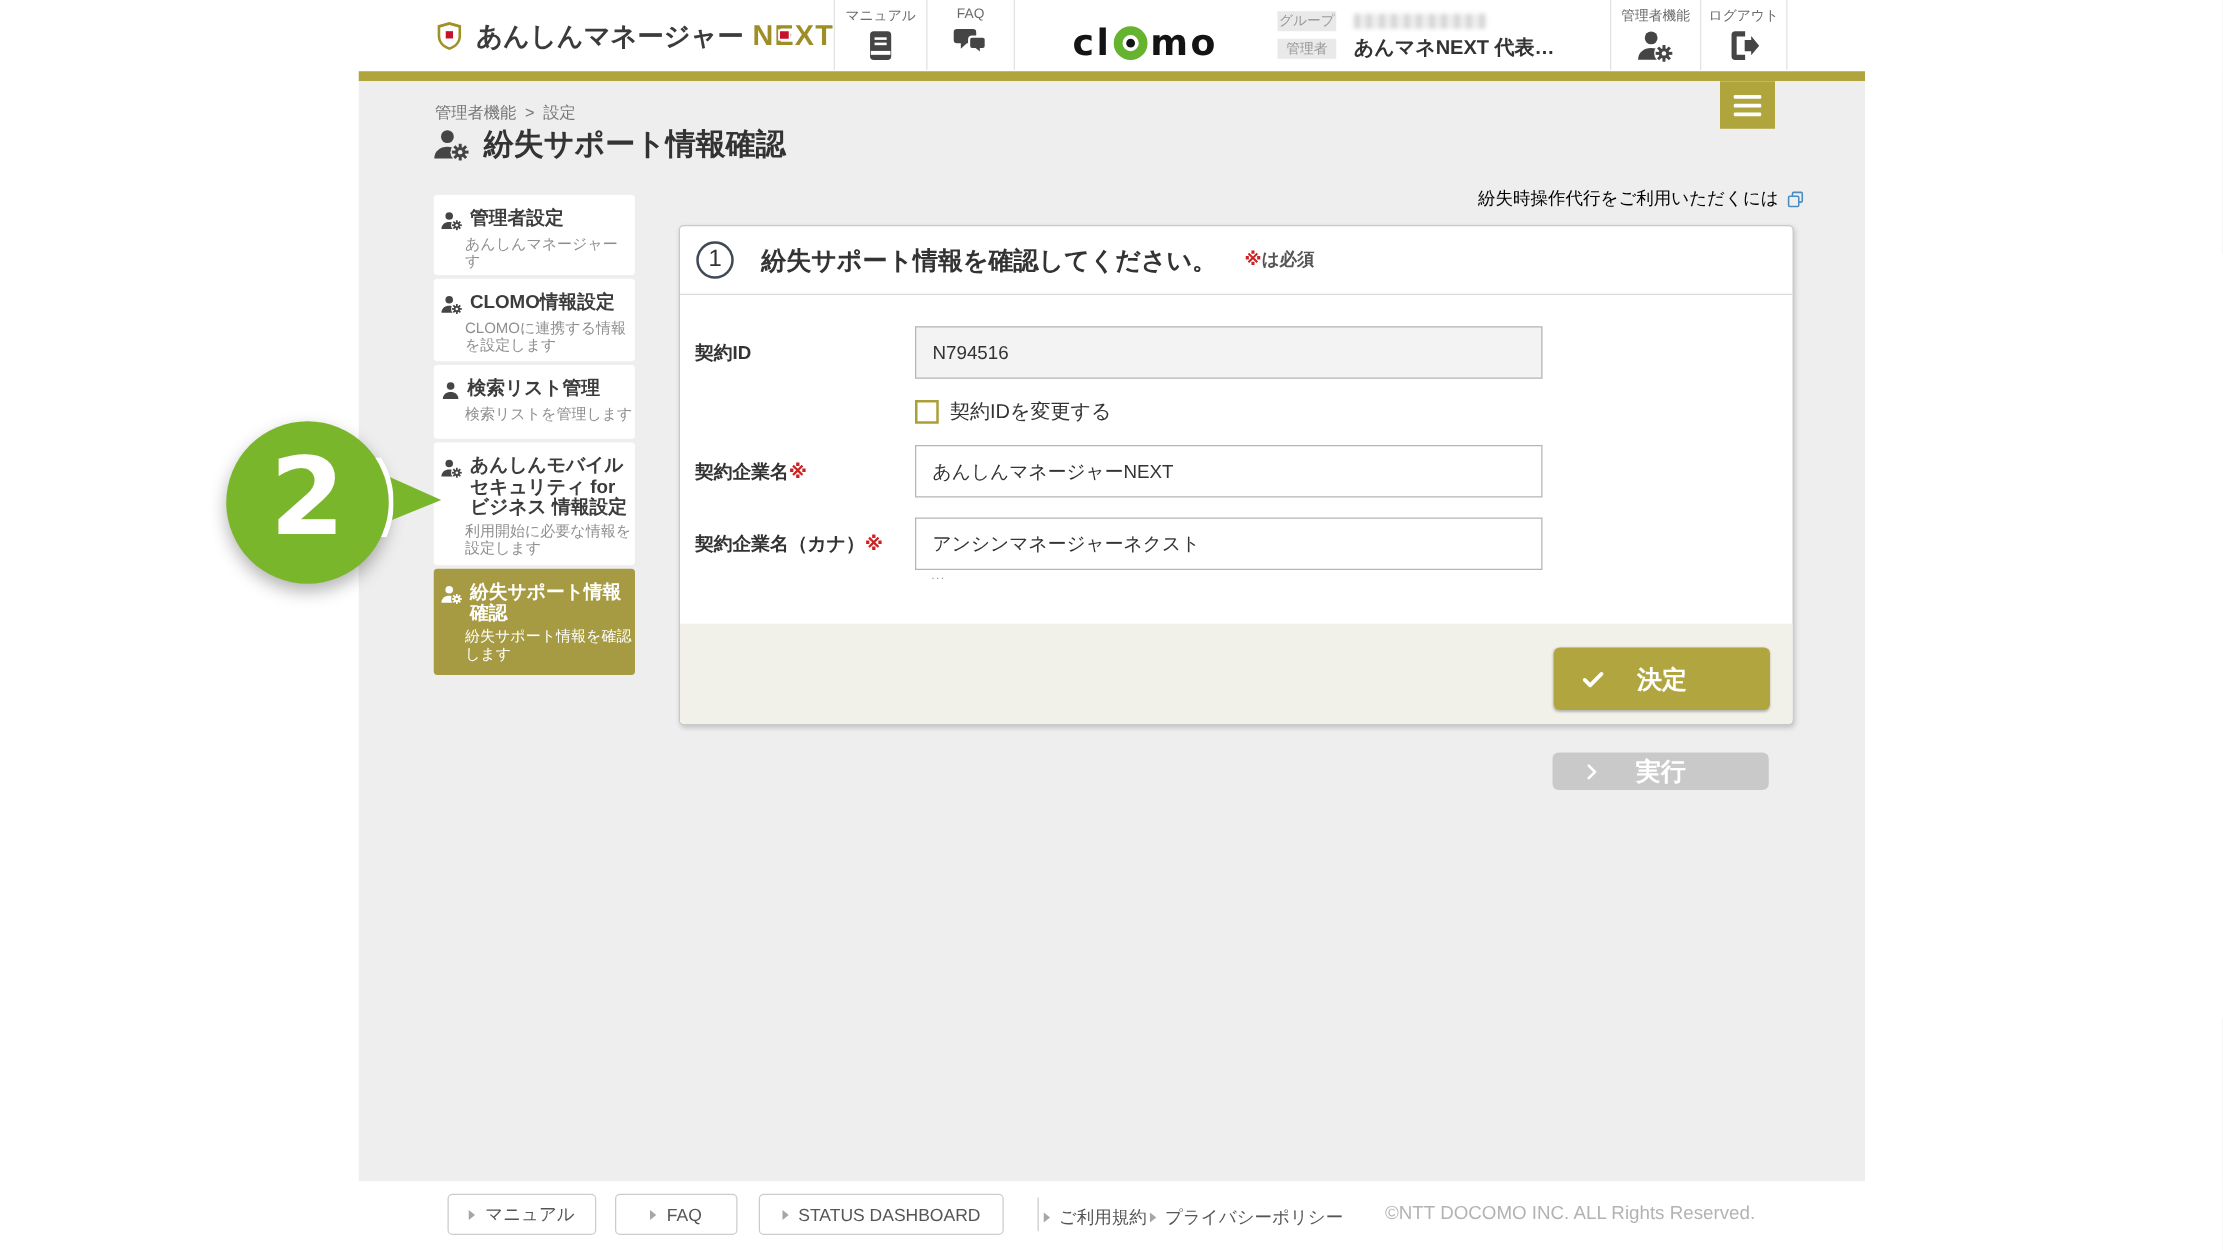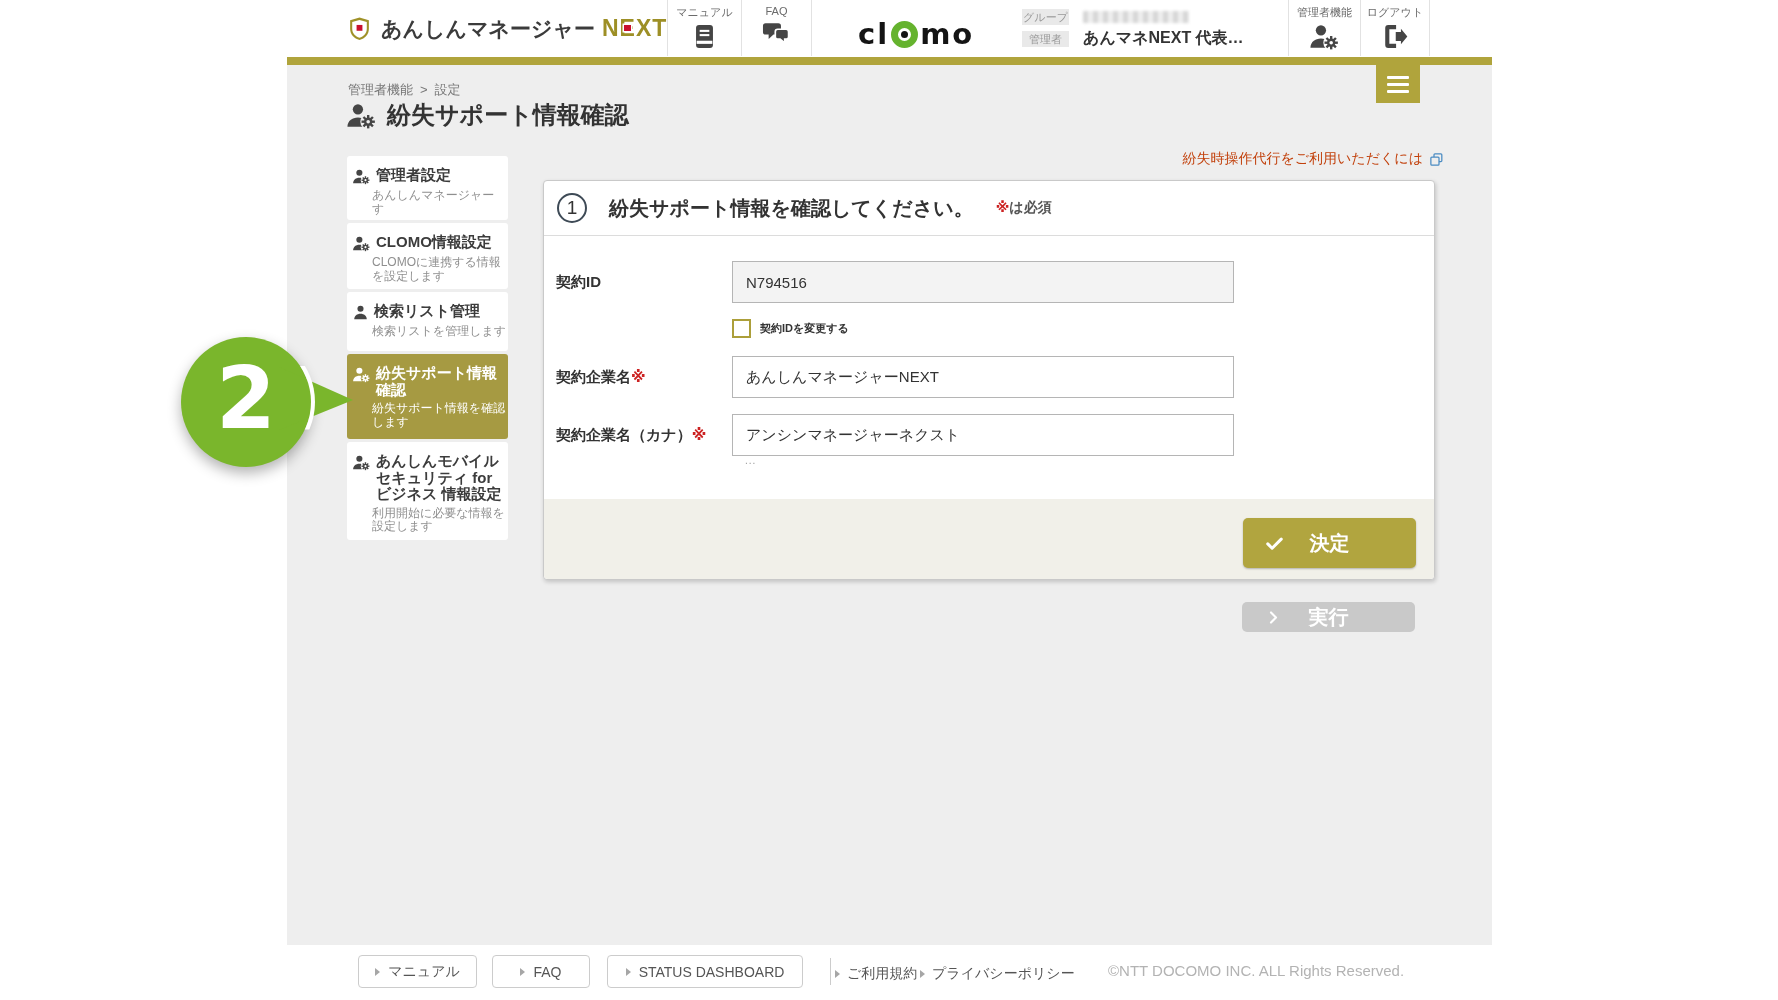--- a/index.html
+++ b/index.html
@@ -27,21 +27,21 @@
 .who-name { font-size:16px; font-weight:bold; color:#333; margin-left:14px; white-space:nowrap; }
 
 
 .brandbar { position:absolute; left:287px; top:57px; width:1205px; height:8px; background:#b0a43c; }
 .content { position:absolute; left:287px; top:65px; width:1205px; height:880px; background:#eeeeee; }
 .breadcrumb { position:absolute; left:61px; top:16px; font-size:13px; color:#777; }
 .breadcrumb .sep { margin:0 7px; }
 .ptitle { position:absolute; left:59px; top:34px; display:flex; align-items:center; gap:10px; font-size:24px; font-weight:bold; color:#333; --gap:#eee; }
 .menu-btn { position:absolute; left:1089px; top:0; width:44px; height:38px; background:#b0a43c; border:none; display:flex; flex-direction:column; align-items:center; justify-content:center; gap:4px; cursor:pointer; }
 .menu-btn i { width:22px; height:3px; background:#fff; border-radius:1px; }
-.help-link { position:absolute; right:48px; top:85px; font-size:14px; color:#c2410c; display:flex; align-items:center; gap:6px; text-decoration:none; }
+.help-link { position:absolute; right:48px; top:85px; font-size:14px; color:#000000; display:flex; align-items:center; gap:6px; text-decoration:none; }
 .help-link svg { stroke:#4a8bc2; }
 
 
 .sidebar { position:absolute; left:60px; top:91px; width:161px; display:flex; flex-direction:column; gap:3px; }
 .snav { background:#fff; border-radius:3px; padding:11px 2px 8px 5px; --gap:#fff; }
 .srow { display:flex; gap:5px; }
 .srow svg { flex-shrink:0; margin-top:1px; }
 .stitle { font-size:15px; font-weight:bold; color:#3c3c3c; line-height:16.5px; white-space:pre-line; }
 .sdesc { font-size:12px; color:#8f8f8f; line-height:13.5px; margin:4px 0 0 20px; white-space:pre-line; }
 .snav.active { background:#a69a42; --gap:#a69a42; }
@@ -55,21 +55,21 @@
 .phead h2 { font-size:20px; color:#333; margin-left:22px; font-weight:bold; }
 .req { margin-left:22px; font-size:14px; color:#555; font-weight:bold; }
 .star { color:#cc2222; }
 .prow { position:absolute; left:12px; display:flex; align-items:center; }
 .prow.r1 { top:80px; } .prow.r2 { top:175px; } .prow.r3 { top:233px; }
 .plabel { width:176px; font-size:15px; font-weight:bold; color:#333; }
 .pinput { width:502px; height:42px; border:1px solid #b5b5b5; background:#fff; font-size:15px; color:#333; padding:0 13px; font-family:inherit; border-radius:0; }
 .prow.r1 .pinput { background:#f3f3f3; }
 .pcheck { position:absolute; left:188px; top:138px; display:flex; align-items:center; gap:9px; }
 .cbox { width:19px; height:19px; border:2px solid #ac9f3a; background:#fff; }
-.clabel { font-size:11px; font-weight:bold; color:#333; }
+.clabel { font-size:16px; font-weight:normal; color:#333; }
 .kdots { position:absolute; left:201px; top:274px; font-size:10px; color:#999; letter-spacing:1px; }
 .pfoot { position:absolute; left:0; right:0; bottom:0; height:80px; background:#f1f0e9; border-radius:0 0 4px 4px; }
 .btn-accept { position:absolute; left:699px; top:337px; width:173px; height:50px; background:#b1a53f; border:none; border-radius:5px; color:#fff; font-size:20px; font-weight:bold; display:flex; align-items:center; justify-content:center; cursor:pointer; box-shadow:0 1px 2px rgba(0,0,0,0.25); }
 .btn-accept svg { position:absolute; left:22px; }
 .btn-exec { position:absolute; left:955px; top:537px; width:173px; height:30px; background:#c9c9c9; border:none; border-radius:5px; color:#fff; font-size:20px; font-weight:bold; display:flex; align-items:center; justify-content:center; cursor:default; }
 .btn-exec svg { position:absolute; left:24px; }
 
 
 .step2 { position:absolute; left:181px; top:337px; width:130px; height:130px; z-index:5; }
 .step2 .disc { position:absolute; left:0; top:0; width:130px; height:130px; background:#7ab62c; border-radius:50%; box-shadow:0 6px 14px rgba(0,0,0,0.3); z-index:1; }
@@ -237,42 +237,42 @@
     </div>
     <div class="snav" style="height:59px">
       <div class="srow">
           <svg class="ic" width="17" height="17" viewBox="0 0 24 24">
             <use href="#i-person"></use>
           </svg>
           <span class="stitle">検索リスト管理</span>
         </div>
       <div class="sdesc">検索リストを管理します</div>
     </div>
-    <div class="snav active" style="height:85px">
-      <div class="srow">
-          <svg class="ic" width="19" height="17" viewBox="0 0 26 24">
-            <use href="#i-person-gear"></use>
-          </svg>
-          <span class="stitle">紛失サポート情報
-確認</span>
-        </div>
-      <div class="sdesc">紛失サポート情報を確認
-します</div>
-    </div>
     <div class="snav" style="height:98px">
       <div class="srow">
           <svg class="ic" width="19" height="17" viewBox="0 0 26 24">
             <use href="#i-person-gear"></use>
           </svg>
           <span class="stitle">あんしんモバイル
 セキュリティ for
 ビジネス 情報設定</span>
         </div>
       <div class="sdesc">利用開始に必要な情報を
 設定します</div>
+    </div>
+    <div class="snav active" style="height:85px">
+      <div class="srow">
+          <svg class="ic" width="19" height="17" viewBox="0 0 26 24">
+            <use href="#i-person-gear"></use>
+          </svg>
+          <span class="stitle">紛失サポート情報
+確認</span>
+        </div>
+      <div class="sdesc">紛失サポート情報を確認
+します</div>
     </div>
   </aside>
 
   <section class="panel" style="position:absolute;">
     <div class="phead">
       <span class="circ">1</span>
       <h2>紛失サポート情報を確認してください。</h2>
       <span class="req"><span class="star">※</span><span>は必須</span></span>
     </div>
     <div class="prow r1">

